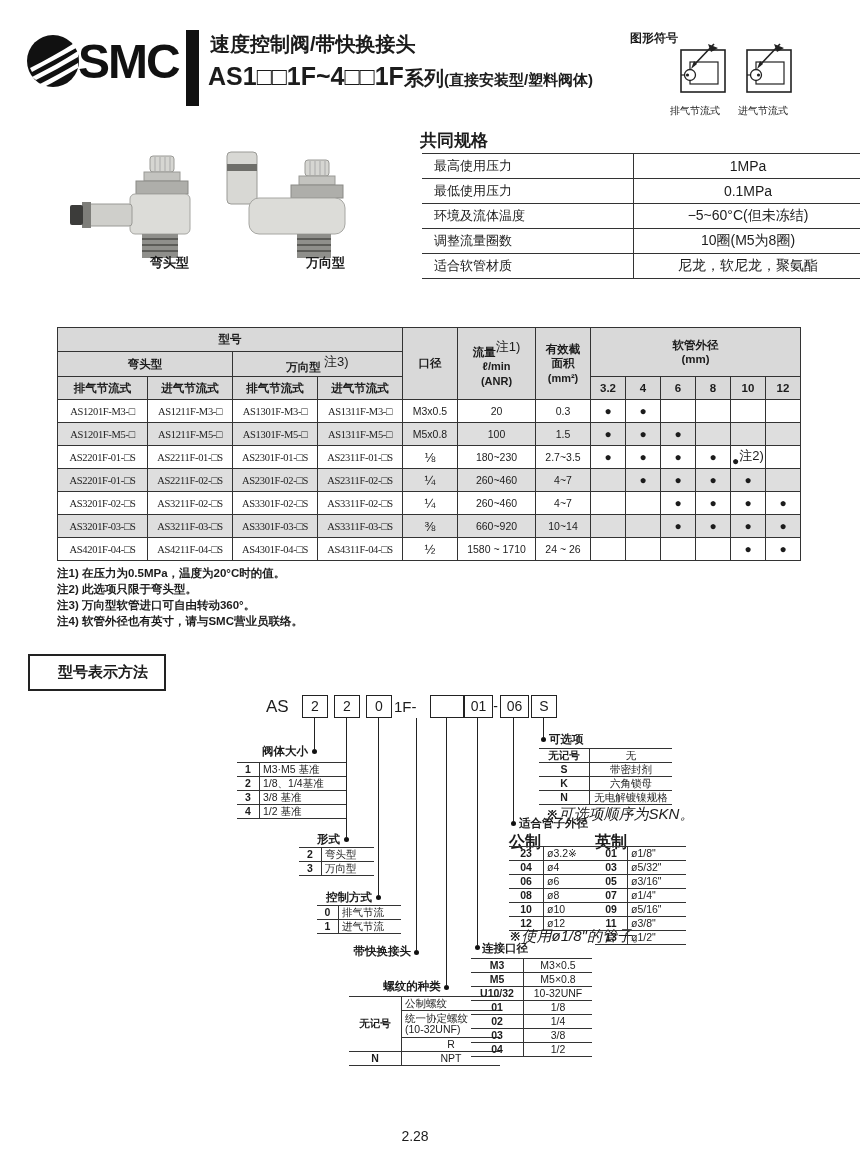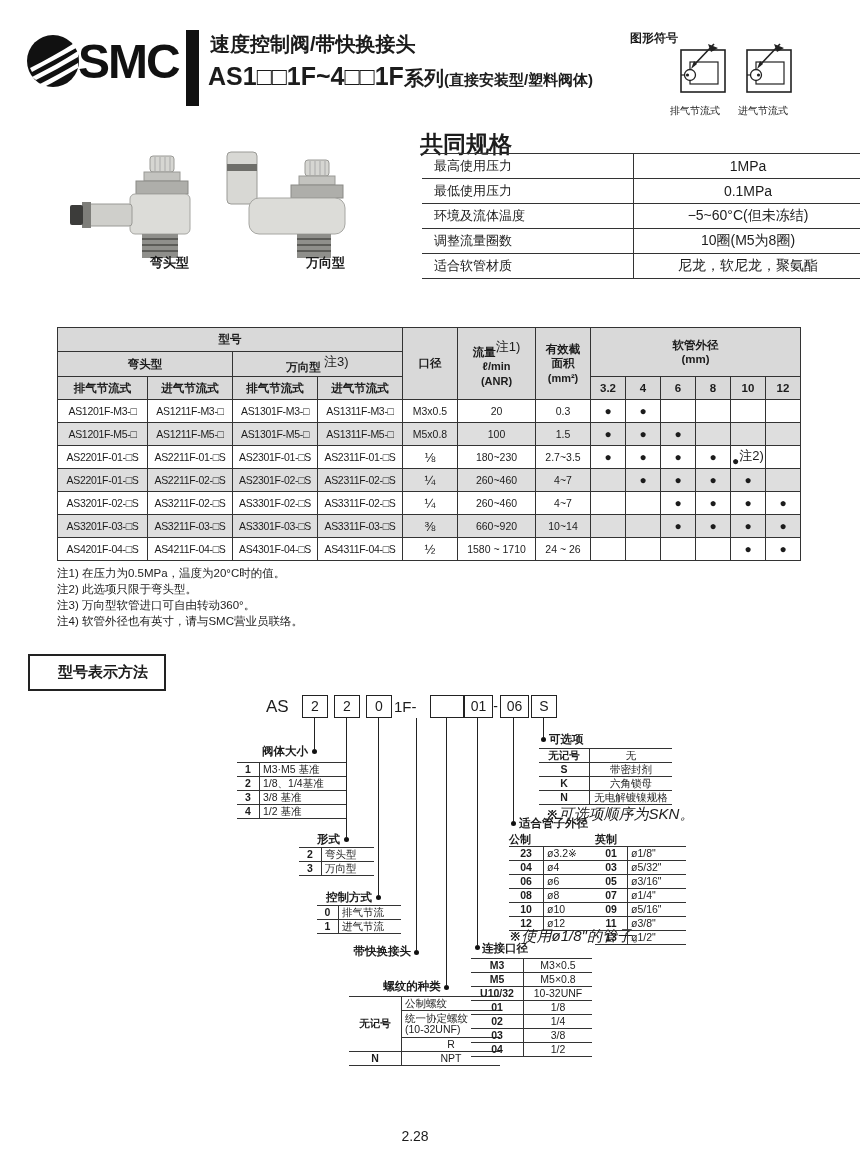--- a/index.html
+++ b/index.html
@@ -17,33 +17,33 @@
   .doc-series { font-size:25px; font-weight:bold; white-space:nowrap; }
   .doc-series .suffix { font-size:20px; }
   .doc-series .paren { font-size:15px; }
   .sym-title { font-size:12px; font-weight:bold; }
   .sym-label { font-size:10px; }
 
   
   .photo-label { font-size:13px; font-weight:bold; }
 
   
-  .cs-title { font-size:23px; font-weight:bold; }
+  .cs-title { font-size:17px; font-weight:bold; }
   .cs-table { border-collapse:collapse; table-layout:fixed; width:424px; }
   .cs-table td { border-top:1px solid #333; border-bottom:1px solid #333; height:22px; }
   .cs-table td.lbl { width:198px; font-size:13px; padding-left:12px; }
   .cs-table td.val { width:226px; font-size:14px; text-align:center; border-left:1px solid #333; }
 
   
   .mt { border-collapse:collapse; table-layout:fixed; width:743px; }
   .mt th, .mt td { border:1px solid #333; padding:0; text-align:center; overflow:hidden; }
   .mt th { background:#d9d9d9; font-weight:bold; font-size:11.5px; line-height:1.25; }
   .mt td { font-size:10.5px; height:22px; background:#fff; }
   .mt tbody tr:nth-child(even) td { background:#dedede; }
-  .mt td.model { letter-spacing:-0.3px; }
+  .mt td.model { letter-spacing:-0.3px;font-family:Liberation Serif, serif; }
   .mt td.frac { font-size:13px; }
   .mt td.dot { font-size:12px; position:relative; }
   .mt sup { font-size:13px; font-weight:normal; }
   .mt .unit { font-weight:bold; font-size:11px; }
 
   
   .note-line { font-size:11.5px; line-height:16px; white-space:nowrap; }
 
   
   .sec-box { border:2px solid #222; font-size:15px; font-weight:bold; padding:7px 16px; display:inline-block; }
@@ -51,21 +51,21 @@
   .code-box { position:absolute; border:1.5px solid #222; height:21px; text-align:center; font-size:14px; line-height:21px; background:#fff; }
   .vline { position:absolute; width:1px; background:#222; }
   .blt { position:absolute; width:5px; height:5px; background:#111; border-radius:50%; }
   .ot-label { position:absolute; font-size:11.5px; font-weight:bold; white-space:nowrap; }
   .ot { border-collapse:collapse; }
   .ot td { border-top:1px solid #333; border-bottom:1px solid #333; font-size:10.5px; height:13px; line-height:1.05; padding:0 3px; white-space:nowrap; }
   .ot td.k { text-align:center; border-right:1px solid #333; font-weight:bold; }
   .ot td.v { text-align:left; }
   .ot td.vc { text-align:center; }
   .ot-note { position:absolute; font-size:15px; white-space:nowrap;font-style:italic; }
-  .sub-lbl { position:absolute; font-size:11px; font-weight:bold; }
+  .sub-lbl { position:absolute; font-size:16px; font-weight:bold; }
 
   .pagenum { font-size:14px; }
 </style>
 </head>
 <body>
 
 <div class="page">
 
   <div class="abs" style="left:26px; top:30px;">
     <svg width="160" height="62" viewBox="0 0 160 62">
@@ -335,21 +335,21 @@
         <td class="dot"></td>
         <td class="dot"></td>
         <td class="dot"></td>
         <td class="dot"></td>
         <td class="dot">●</td>
         <td class="dot">●</td>
       </tr>
     </tbody>
   </table>
 
-  <div class="abs" style="left:57px; top:565px;">
+  <div class="abs" style="left:57px; top:565px;font-weight:bold;">
     <div class="note-line">注1) 在压力为0.5MPa，温度为20°C时的值。</div>
     <div class="note-line">注2) 此选项只限于弯头型。</div>
     <div class="note-line">注3) 万向型软管进口可自由转动360°。</div>
     <div class="note-line">注4) 软管外径也有英寸，请与SMC营业员联络。</div>
   </div>
 
   <div class="abs sec-box" style="left:28px; top:654px;padding-left:28px;">型号表示方法</div>
 
   <div class="abs code-prefix" style="left:266px; top:697px;">AS</div>
   <div class="code-box" style="left:302px; top:695px; width:24px;">2</div>

